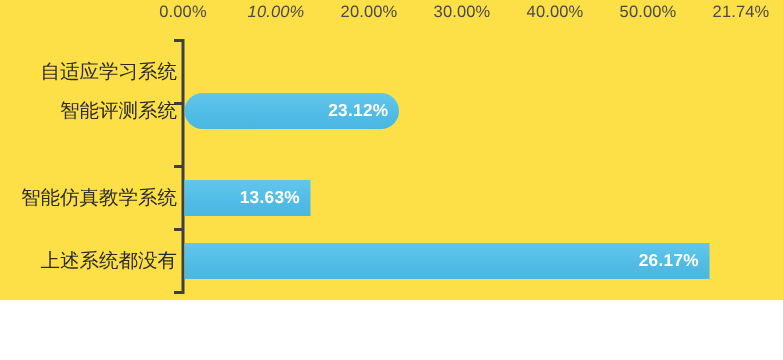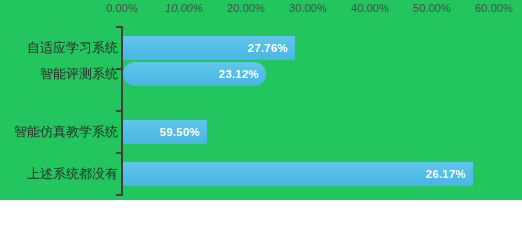--- a/index.html
+++ b/index.html
@@ -10,21 +10,21 @@
   body {
     width: 522px;
     height: 200px;
     overflow: hidden;
     font-family: "Liberation Sans", "DejaVu Sans", sans-serif;
   }
   #chart-root {
     position: relative;
     width: 522px;
     height: 200px;
-    background: #22c55e;
+    background: #fde047;
   }
 
   
   #x-axis {
     position: absolute;
     left: 0;
     top: 0;
     width: 522px;
     height: 22px;
   }
@@ -112,55 +112,50 @@
 
 <div id="chart-root">
 
   <div id="x-axis">
     <span class="x-tick-label" style="left:122px;">0.00%</span>
     <span class="x-tick-label" style="left:184px;font-style:italic;">10.00%</span>
     <span class="x-tick-label" style="left:246px;">20.00%</span>
     <span class="x-tick-label" style="left:308px;">30.00%</span>
     <span class="x-tick-label" style="left:370px;">40.00%</span>
     <span class="x-tick-label" style="left:432px;">50.00%</span>
-    <span class="x-tick-label" style="left:494px;">60.00%</span>
+    <span class="x-tick-label" style="left:494px;">21.74%</span>
   </div>
 
   <div id="plot">
 
     <div id="axis-line"></div>
     <div class="axis-tick" style="top:4px;"></div>
     <div class="axis-tick" style="top:46px;"></div>
     <div class="axis-tick" style="top:88px;"></div>
     <div class="axis-tick" style="top:130px;"></div>
     <div class="axis-tick" style="top:172px;"></div>
 
     <div class="bar-row" style="top:6px;">
       <span class="cat-label">自适应学习系统</span>
-      <div class="bar-wrap">
-        <div class="bar" style="width:172px;">
-          <span class="bar-value">27.76%</span>
-        </div>
-      </div>
     </div>
 
     <div class="bar-row" style="top:32px;">
       <span class="cat-label">智能评测系统</span>
       <div class="bar-wrap">
         <div class="bar" style="width:143px;border-radius:12px;">
           <span class="bar-value">23.12%</span>
         </div>
       </div>
     </div>
 
     <div class="bar-row" style="top:90px;">
       <span class="cat-label">智能仿真教学系统</span>
       <div class="bar-wrap">
         <div class="bar" style="width:84px;">
-          <span class="bar-value">59.50%</span>
+          <span class="bar-value">13.63%</span>
         </div>
       </div>
     </div>
 
     <div class="bar-row" style="top:132px;">
       <span class="cat-label">上述系统都没有</span>
       <div class="bar-wrap">
         <div class="bar" style="width:350px;">
           <span class="bar-value">26.17%</span>
         </div>

